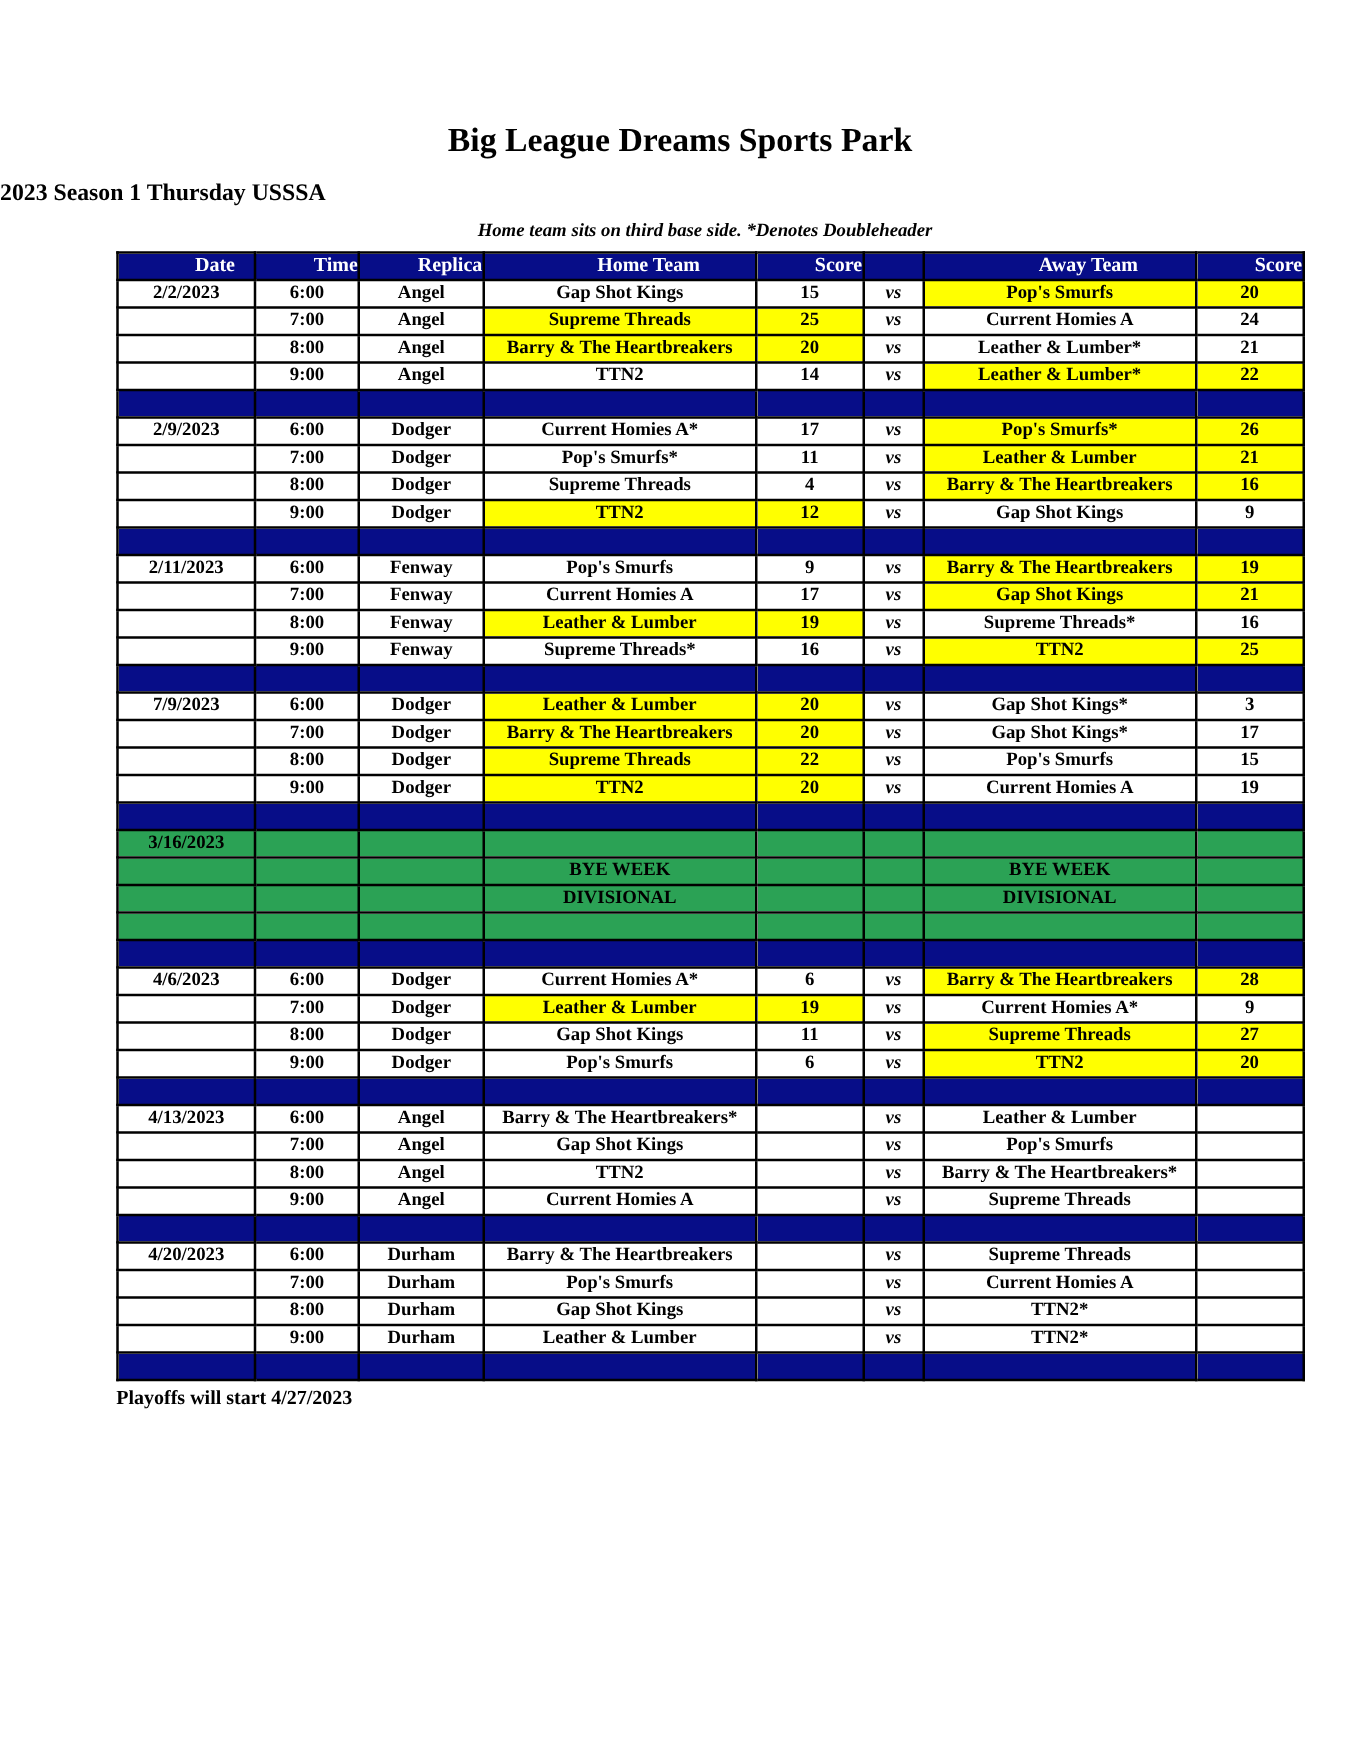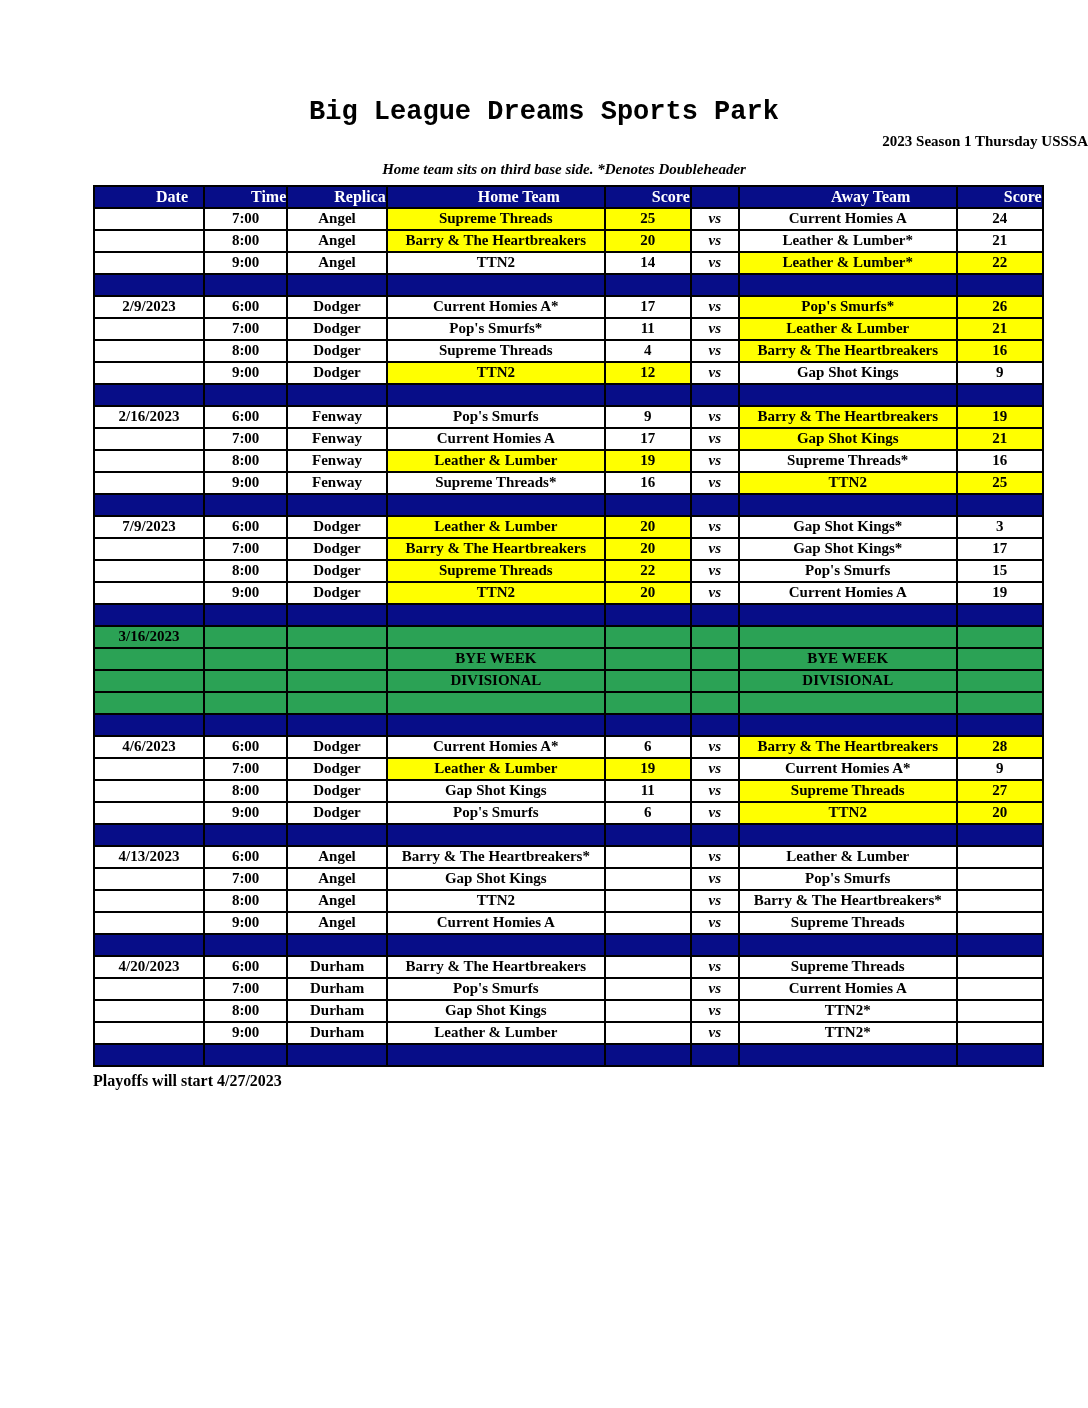--- a/index.html
+++ b/index.html
@@ -16,26 +16,25 @@
     position: relative;
     width: 1088px;
     height: 1408px;
     overflow: hidden;
   }
   .title {
     padding-top: 98px;
     text-align: center;
     font-size: 27px;
     line-height: 1.1;
-    font-family: Liberation Mono, monospace;
   }
   .subtitle {
-    text-align: right;
-    font-size: 15px;
-    margin-top: 5px;
+    text-align: left;
+    font-size: 19px;
+    margin-top: 16px;
   }
   .note {
     text-align: center;
     font-size: 15px;
     font-style: italic;
     margin-top: 11px;
     margin-left: 40px;
   }
   table.schedule {
     border-collapse: collapse;
@@ -104,20 +103,30 @@
           <th>Replica</th>
           <th>Home Team</th>
           <th>Score</th>
           <th></th>
           <th>Away Team</th>
           <th>Score</th>
         </tr>
     </thead>
     <tbody>
         <tr>
+          <td>2/2/2023</td>
+          <td>6:00</td>
+          <td>Angel</td>
+          <td>Gap Shot Kings</td>
+          <td>15</td>
+          <td class="vs">vs</td>
+          <td class="yellow">Pop's Smurfs</td>
+          <td class="yellow">20</td>
+        </tr>
+        <tr>
           <td></td>
           <td>7:00</td>
           <td>Angel</td>
           <td class="yellow">Supreme Threads</td>
           <td class="yellow">25</td>
           <td class="vs">vs</td>
           <td>Current Homies A</td>
           <td>24</td>
         </tr>
         <tr>
@@ -194,21 +203,21 @@
           <td></td>
           <td></td>
           <td></td>
           <td></td>
           <td></td>
           <td></td>
           <td></td>
           <td></td>
         </tr>
         <tr>
-          <td>2/16/2023</td>
+          <td>2/11/2023</td>
           <td>6:00</td>
           <td>Fenway</td>
           <td>Pop's Smurfs</td>
           <td>9</td>
           <td class="vs">vs</td>
           <td class="yellow">Barry &amp; The Heartbreakers</td>
           <td class="yellow">19</td>
         </tr>
         <tr>
           <td></td>

